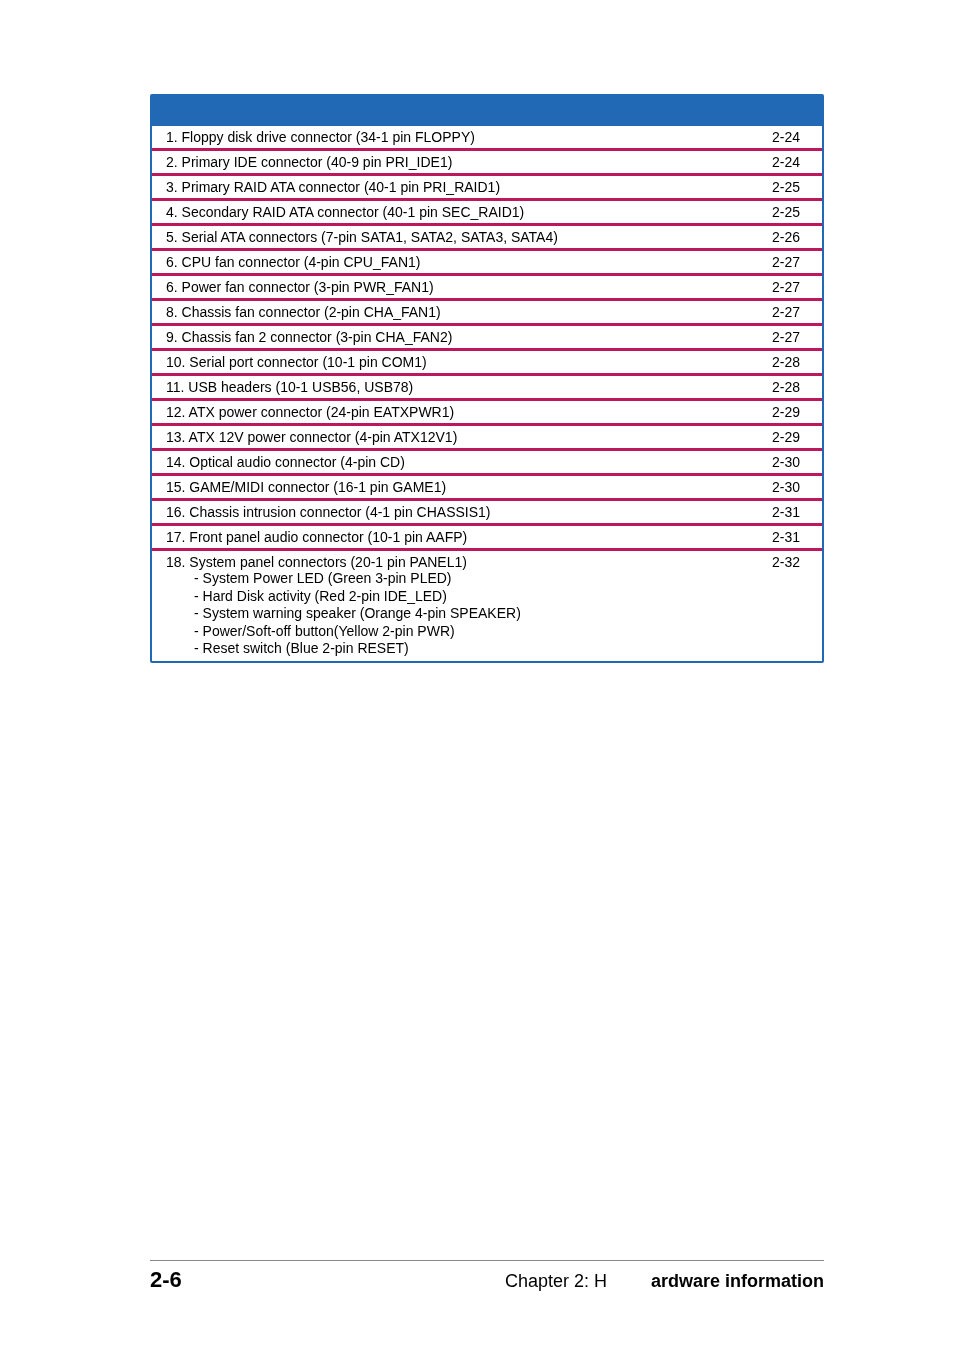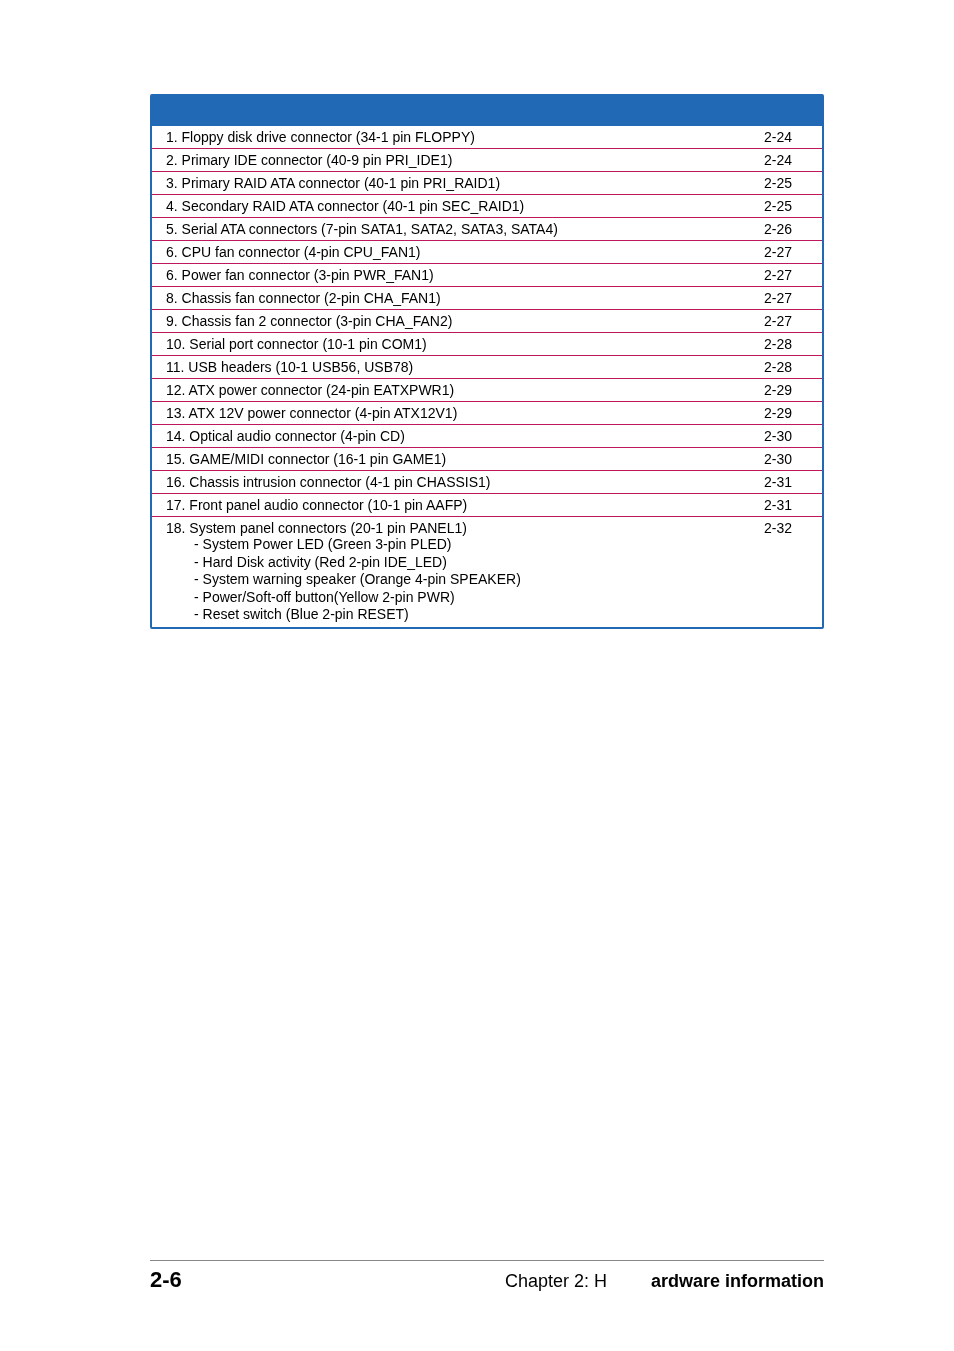--- a/index.html
+++ b/index.html
@@ -24,31 +24,31 @@
     }
     .table-header {
       background: #2168b5;
       height: 30px;
     }
     table {
       width: 100%;
       border-collapse: collapse;
     }
     td {
-      border-bottom: 1px solid #be185d;
+      border-bottom: 3px solid #be185d;
       padding: 3px 10px 3px 14px;
       font-size: 14px;
       color: #000000;
       vertical-align: top;
     }
     tr:last-child td {
       border-bottom: none;
     }
     td.page-col {
-      text-align: center;
+      text-align: right;
       width: 70px;
       padding-right: 22px;
       padding-left: 4px;
     }
     .sub-items {
       padding-left: 28px;
     }
     .sub-items div {
       line-height: 1.25;
     }

